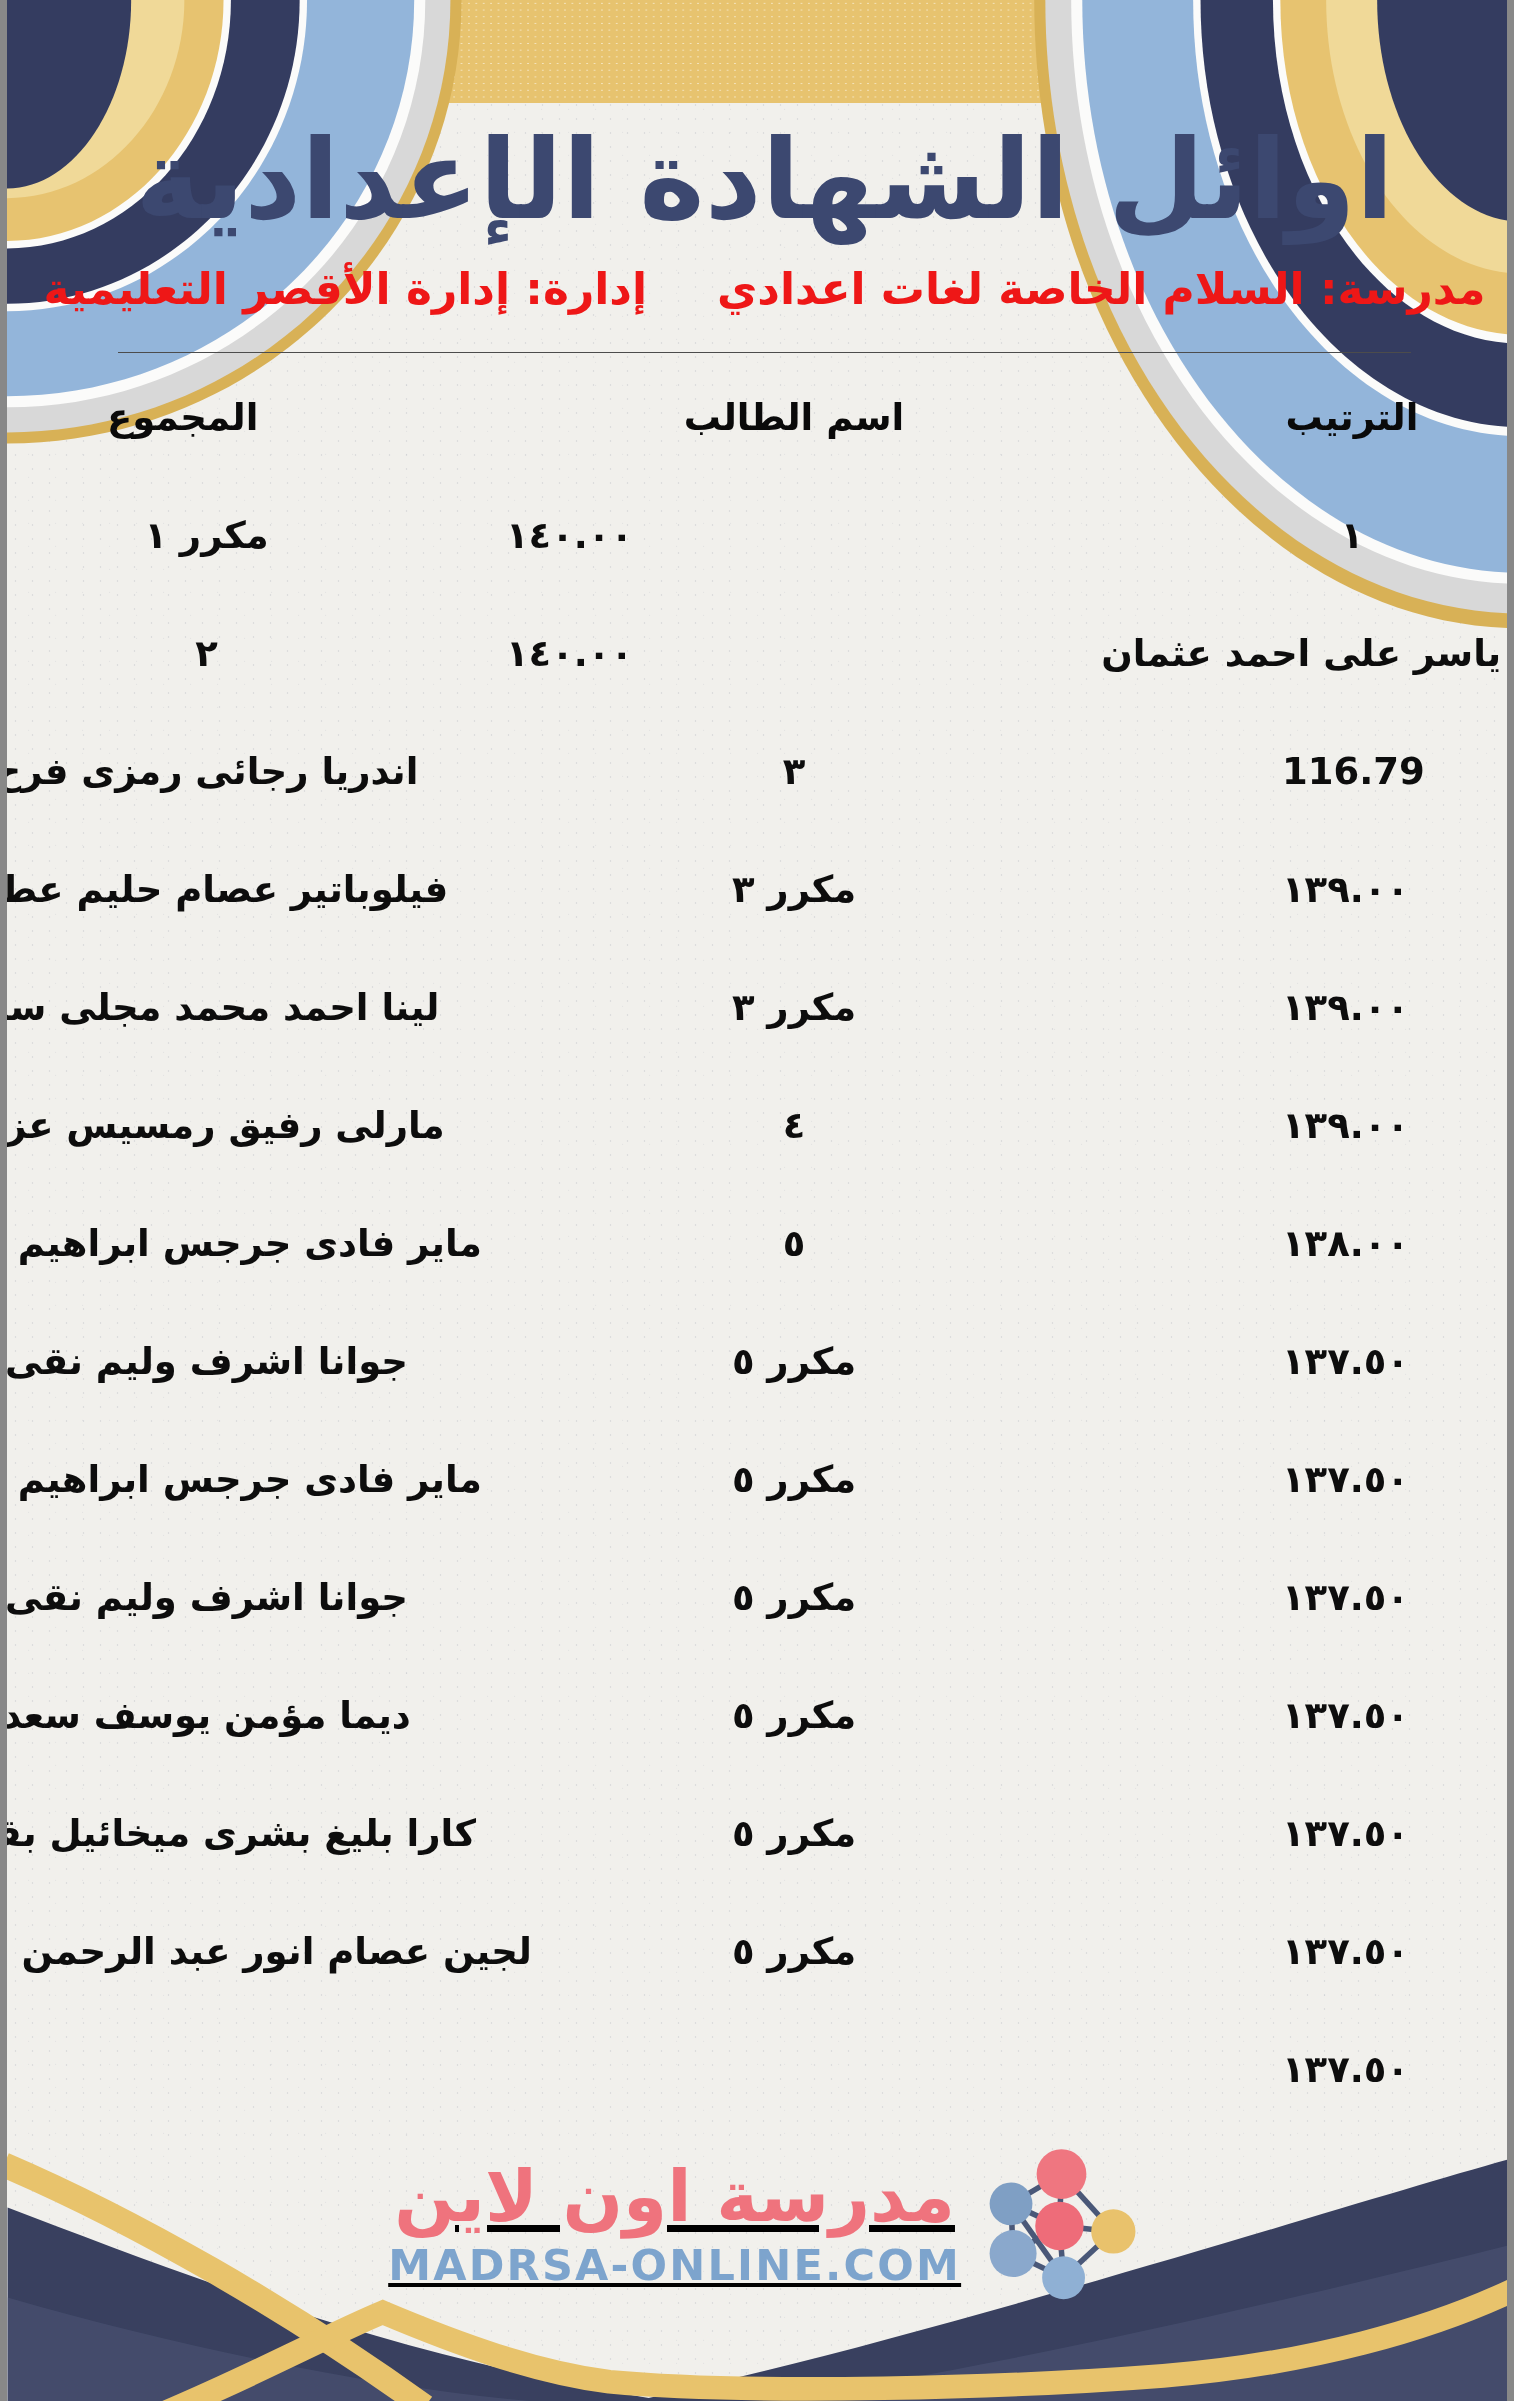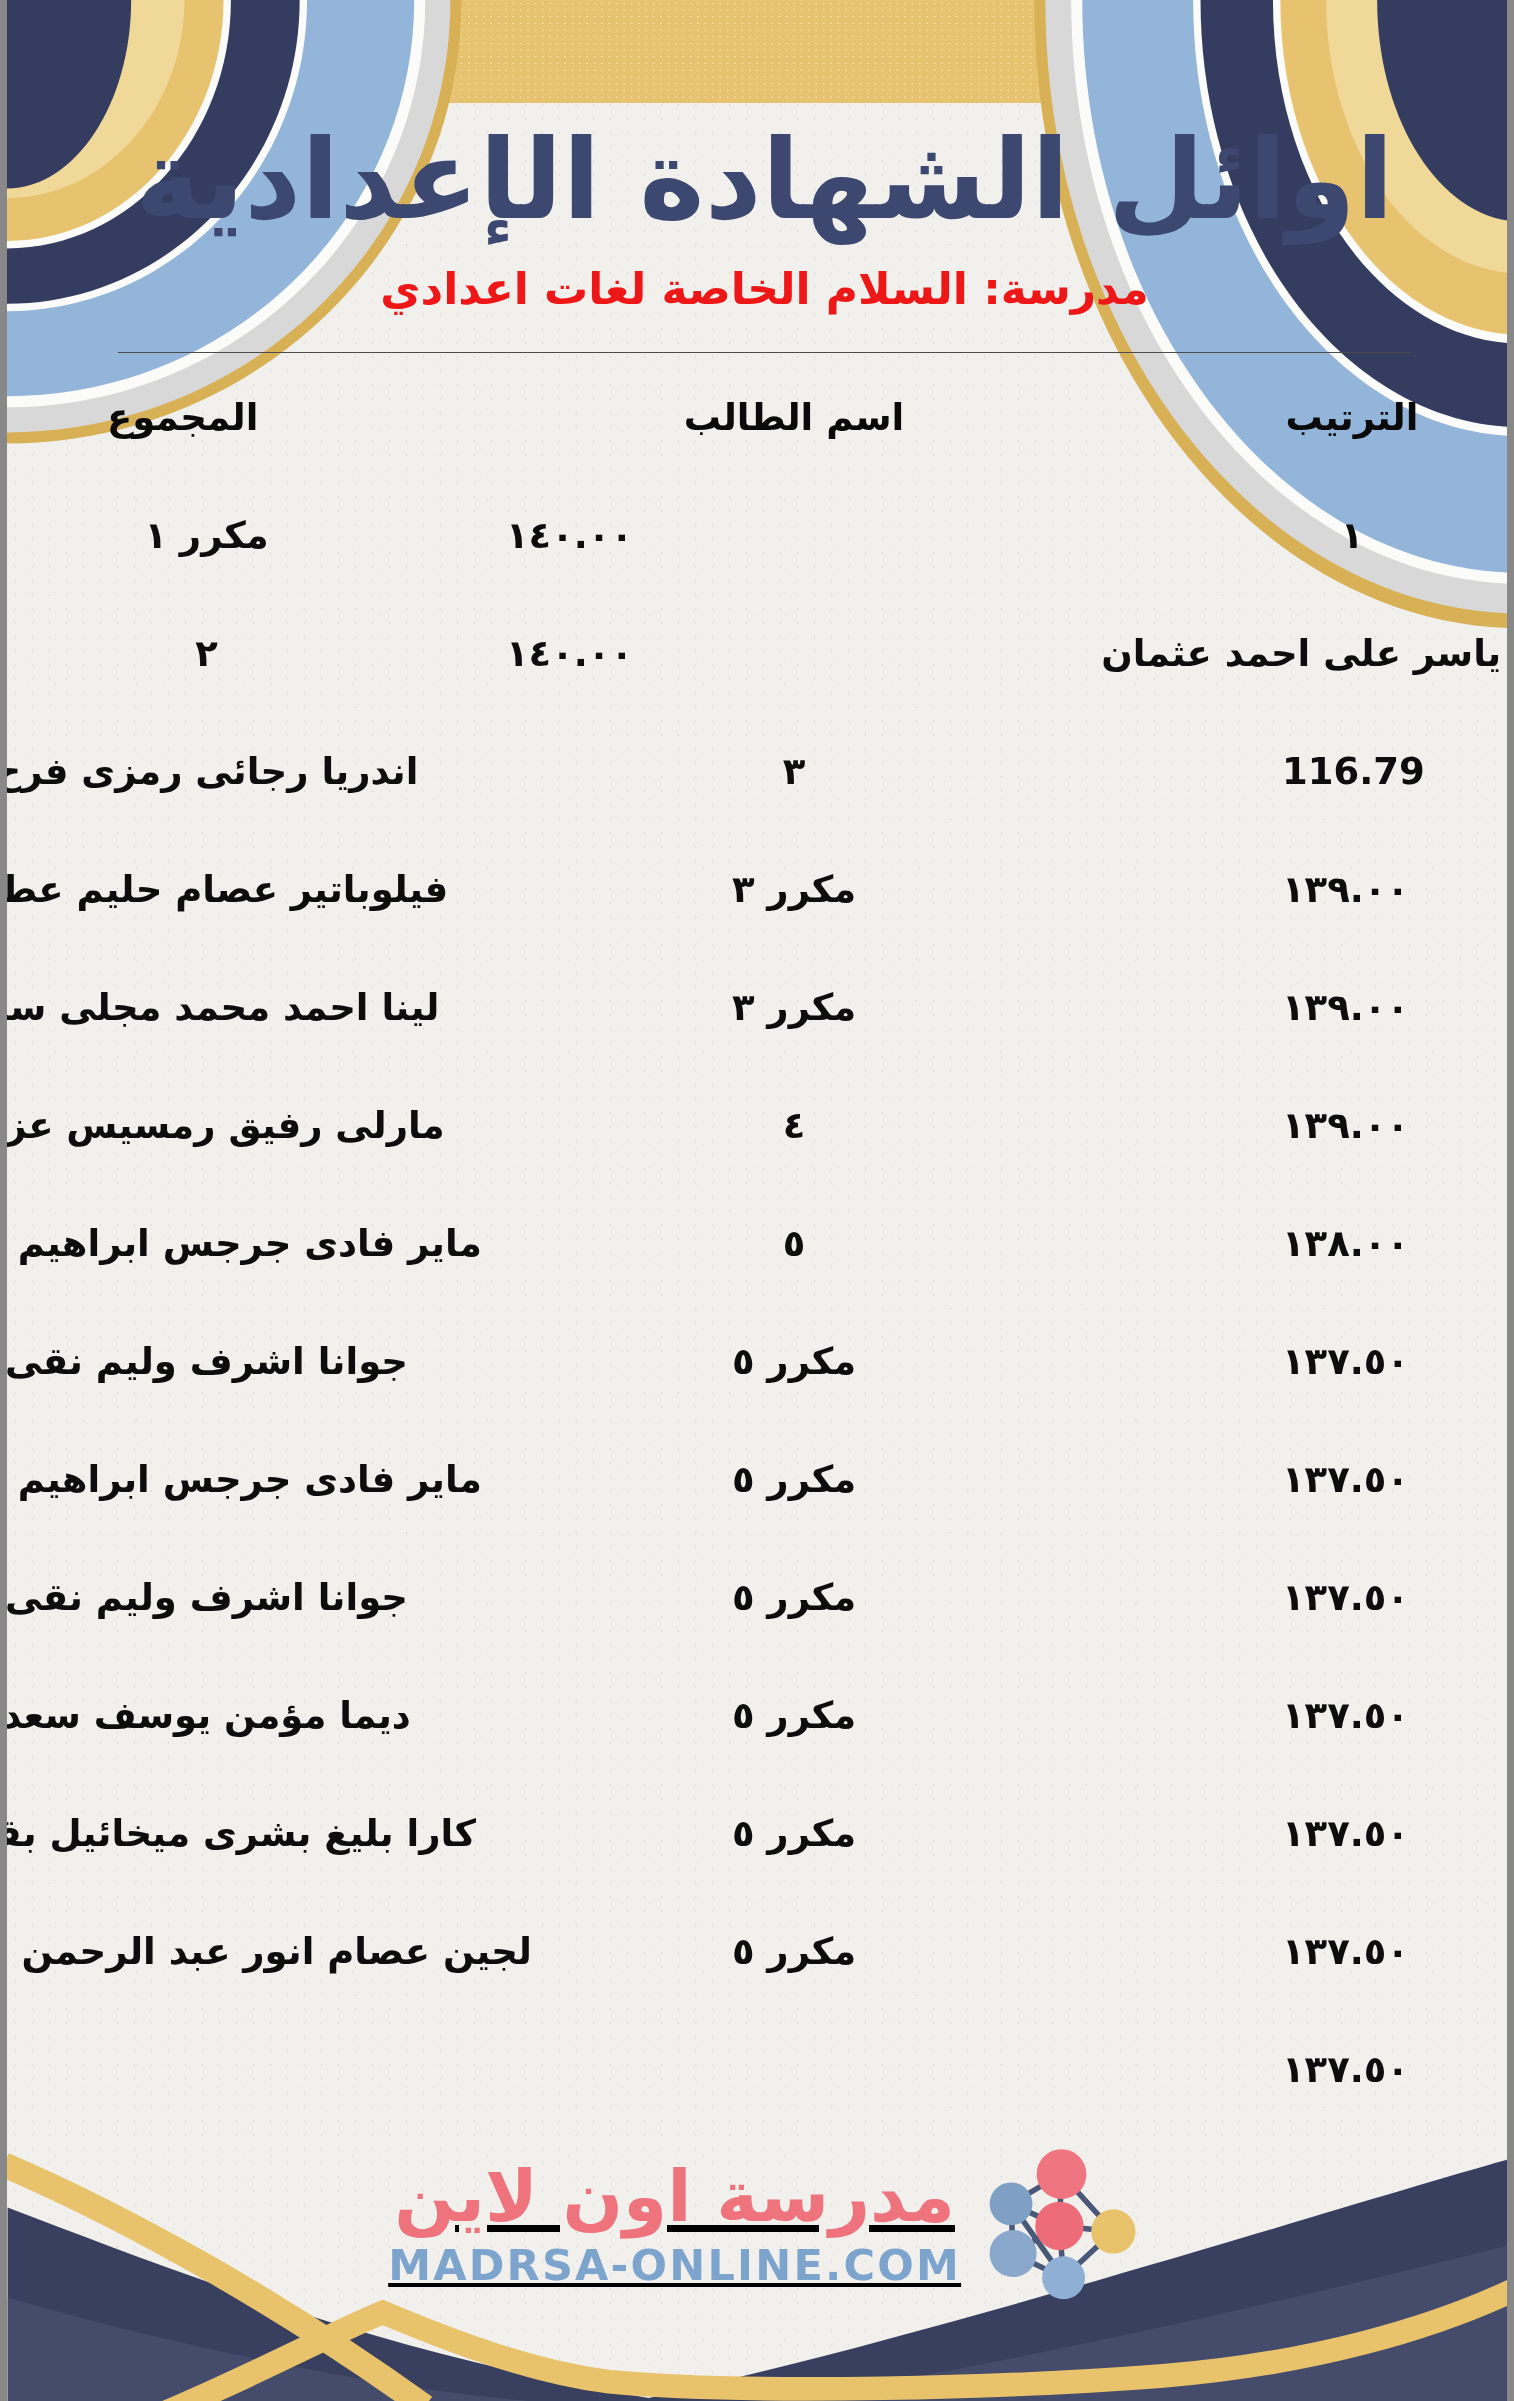--- a/index.html
+++ b/index.html
@@ -117,20 +117,21 @@
     <path d="M2050,305 C1800,368 1330,480 1010,522 L2050,522 Z" fill="#5a6283" opacity="0.35"></path>
     <path d="M-5,200 C170,275 380,395 565,528" fill="none" stroke="#e8c36c" stroke-width="34"></path>
     <path d="M215,535 C340,482 440,428 508,400 C610,443 714,481 815,494 C1010,512 1360,502 1565,486 C1760,470 1930,424 2055,362" fill="none" stroke="#e8c36c" stroke-width="32"></path>
   </svg>
 
   <div class="content">
     <h1 class="title">اوائل الشهادة الإعدادية</h1>
 
     <div class="subtitle">
       <span>مدرسة: السلام الخاصة لغات اعدادي</span>
+      <span>إدارة: إدارة الأقصر التعليمية</span>
     </div>
 
     <div class="divider"></div>
 
     <div class="results">
       <div class="cell rank head">الترتيب</div>
       <div class="cell name head">اسم الطالب</div>
       <div class="cell total head">المجموع</div>
 
     <div class="cell rank">١</div>

